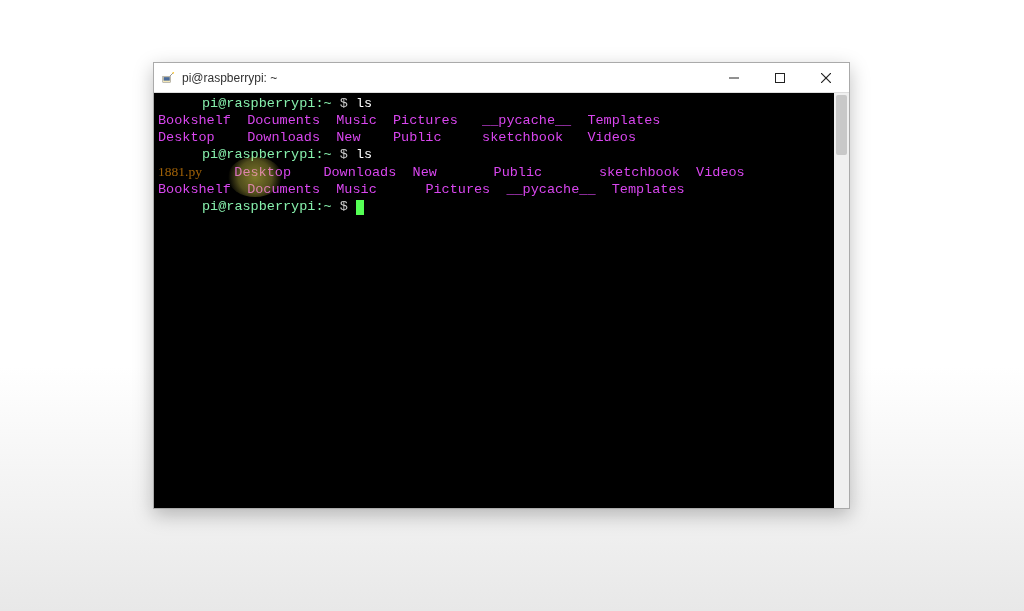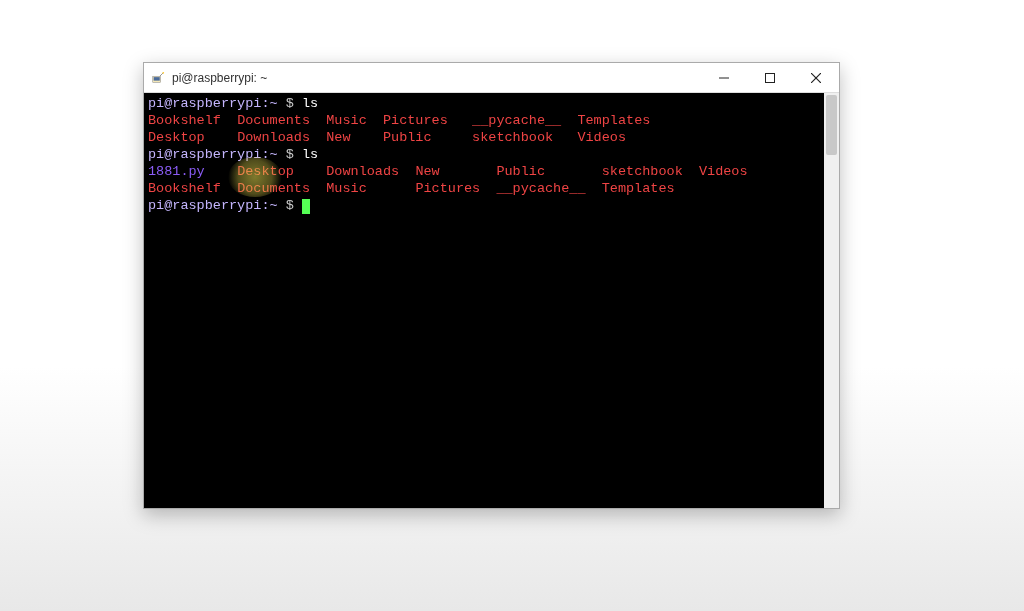--- a/index.html
+++ b/index.html
@@ -6,21 +6,21 @@
     body {
       width: 1024px;
       height: 611px;
       background: linear-gradient(to bottom, #ffffff 0%, #ffffff 60%, #e8e8e8 100%);
       font-family: "Segoe UI", Tahoma, sans-serif;
       position: relative;
       overflow: hidden;
     }
     .window {
       position: absolute;
-      left: 143px;
+      left: 153px;
       top: 62px;
       width: 697px;
       height: 447px;
       background: #fff;
       border: 1px solid #aaa;
       box-shadow: 0 6px 18px rgba(0,0,0,0.25);
     }
     .titlebar {
       height: 30px;
       background: #ffffff;
@@ -82,25 +82,25 @@
     }
     .scrollbar-track {
       position: absolute;
       top: 2px;
       left: 2px;
       right: 2px;
       height: 60px;
       background: #c8c8c8;
       border-radius: 2px;
     }
-    .prompt { color: #c4b5fd; }
+    .prompt { color: #86efac; margin-left: 44px; }
     .dollar { color: #cccccc; }
     .cmd { color: #ffffff; }
-    .dir { color: #ef4444; }
-    .file { color: #8b5cf6; }
+    .dir { color: #d946ef; }
+    .file { color: #a16207; font-family: Liberation Serif, serif; }
     .cursor {
       display: inline-block;
       width: 8px;
       height: 15px;
       background: #55ff55;
       vertical-align: text-bottom;
       margin-bottom: -1px;
     }
     .highlight-spot {
       position: absolute;

